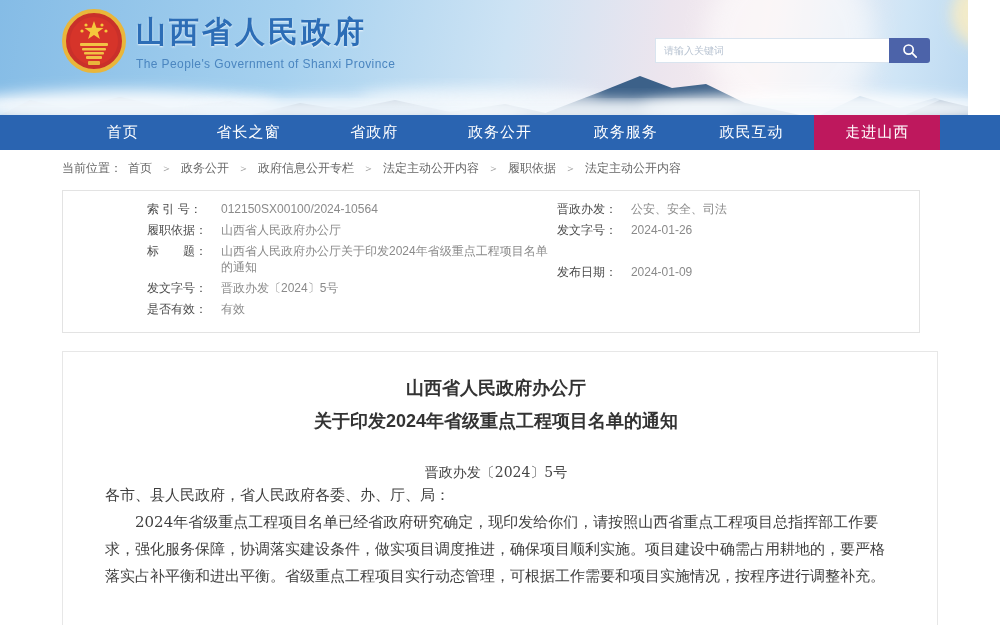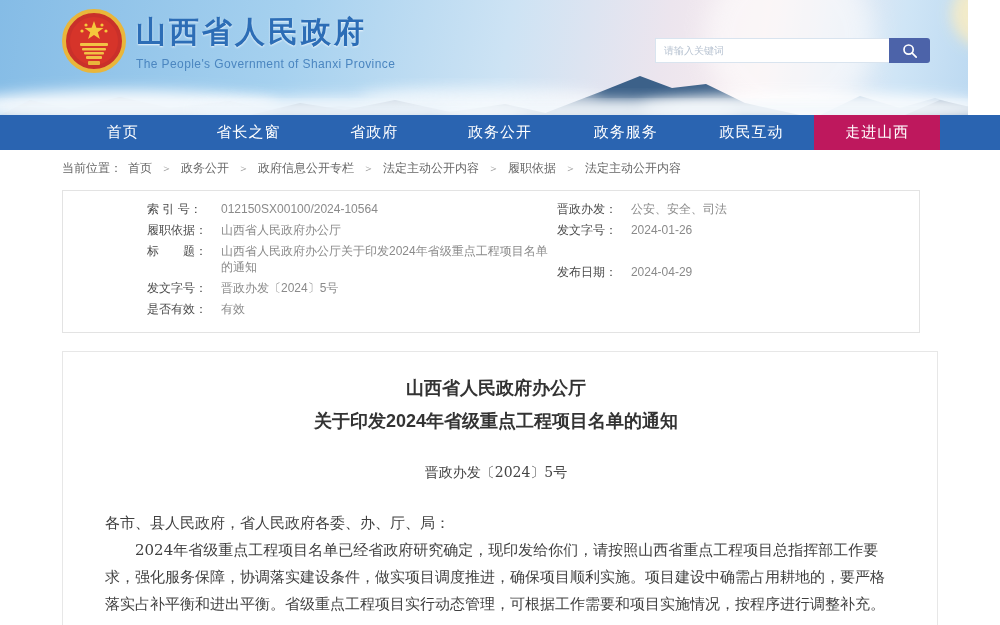--- a/index.html
+++ b/index.html
@@ -46,21 +46,21 @@
   .meta-label { color:#4a4a4a; white-space:pre; min-width:62px; }
   .meta-value { color:#8a8a8a; margin-left:12px; }
   .meta-spacer { height:21px; }
 
   
   .doc-box { margin:18px 62px 0 62px; border:1px solid #e7e7e7; background:#fff;
     padding:20px 50px 10px 42px; height:306px; font-family:"DejaVu Serif","Liberation Serif",serif; }
   .doc-title { text-align:center; font-size:18px; font-weight:bold; color:#333;
     font-family:"Liberation Sans","DejaVu Sans",sans-serif; line-height:33px; }
   .doc-number { text-align:center; font-size:14px; color:#444; margin-top:26px; }
-  .doc-body { margin-top:28px; font-size:15px; color:#3f3f3f; line-height:27px; }
+  .doc-body { font-size:15px; color:#3f3f3f; line-height:27px; }
   .doc-salutation { }
   .doc-paragraph { text-indent:2em; }
 </style>
 </head>
 <body>
 
 <div class="page">
 
   <div class="banner">
     <svg class="scene" width="1000" height="115" viewBox="0 0 1000 115">
@@ -177,21 +177,21 @@
         <span class="meta-label">晋政办发：</span>
         <span class="meta-value">公安、安全、司法</span>
       </div>
       <div class="meta-row">
         <span class="meta-label">发文字号：</span>
         <span class="meta-value">2024-01-26</span>
       </div>
       <div class="meta-spacer"></div>
       <div class="meta-row">
         <span class="meta-label">发布日期：</span>
-        <span class="meta-value">2024-04-29</span>
+        <span class="meta-value">2024-01-09</span>
       </div>
     </div>
   </div>
 
   <div class="doc-box">
     <div class="doc-title">山西省人民政府办公厅</div>
     <div class="doc-title">关于印发2024年省级重点工程项目名单的通知</div>
     <div class="doc-number">晋政办发〔2024〕5号</div>
     <div class="doc-body">
       <div class="doc-salutation">各市、县人民政府，省人民政府各委、办、厅、局：</div>

